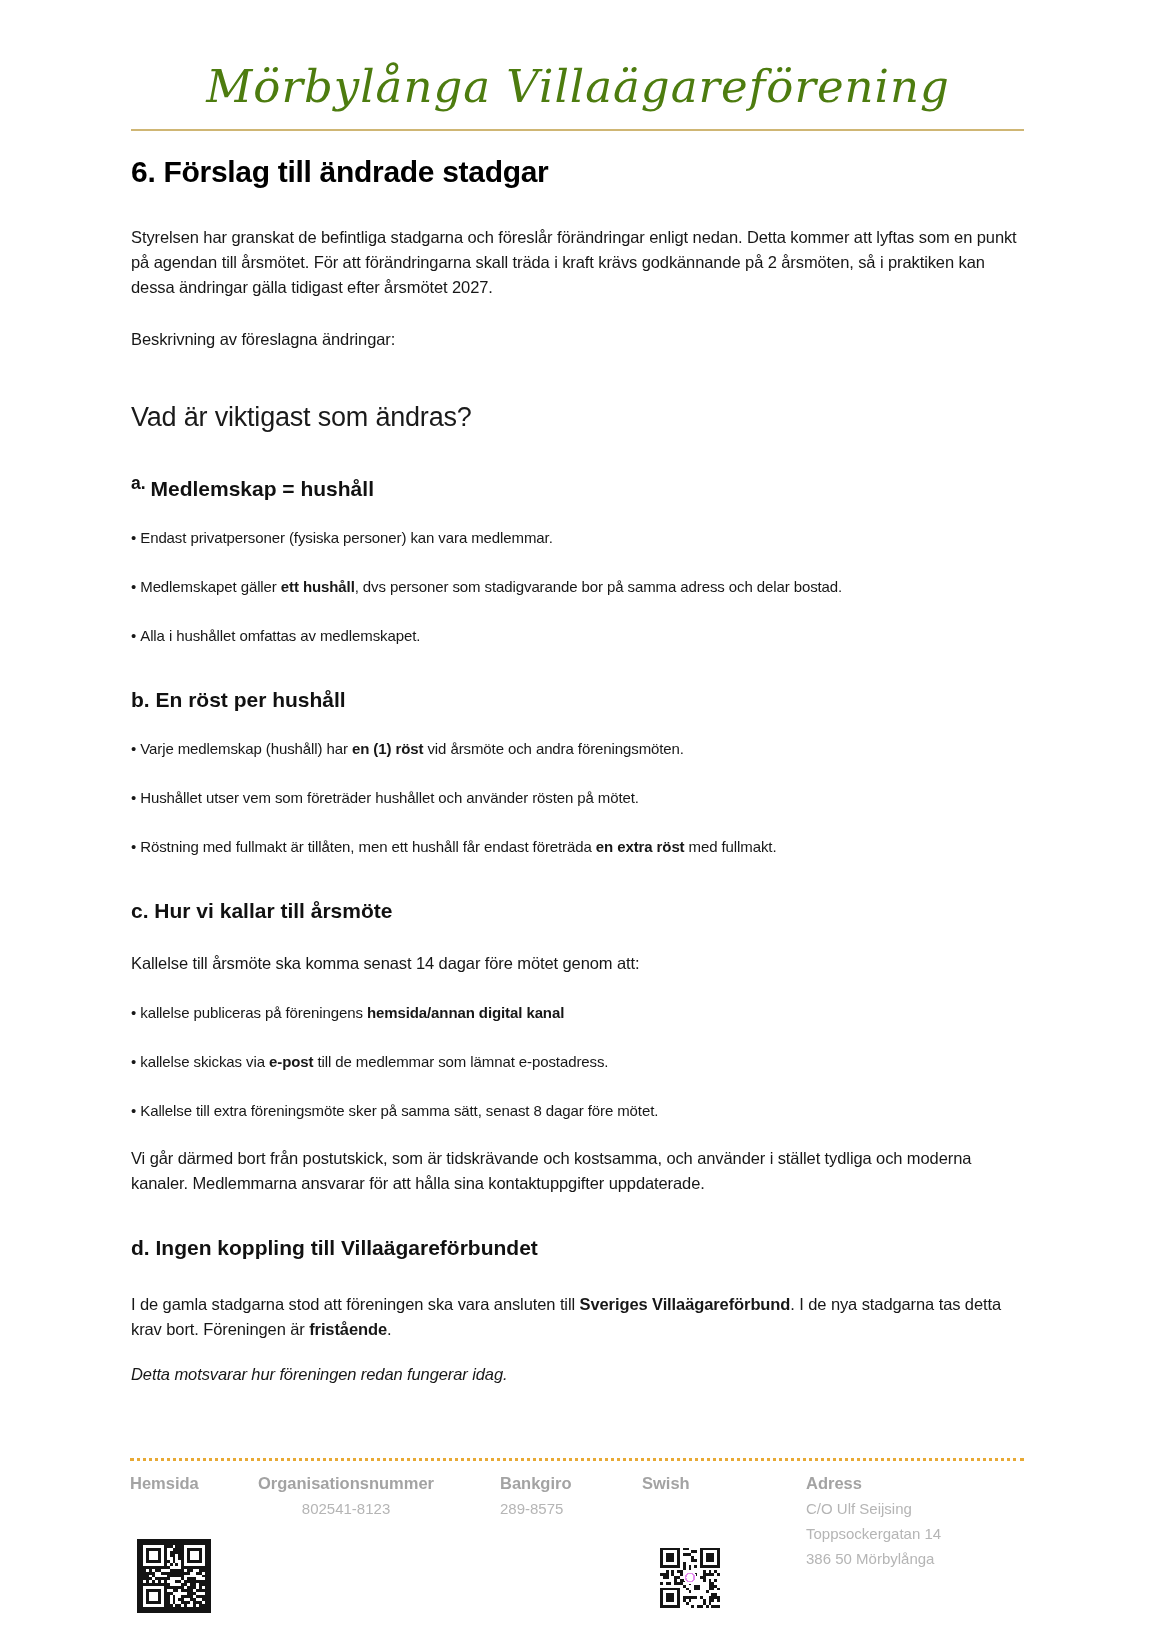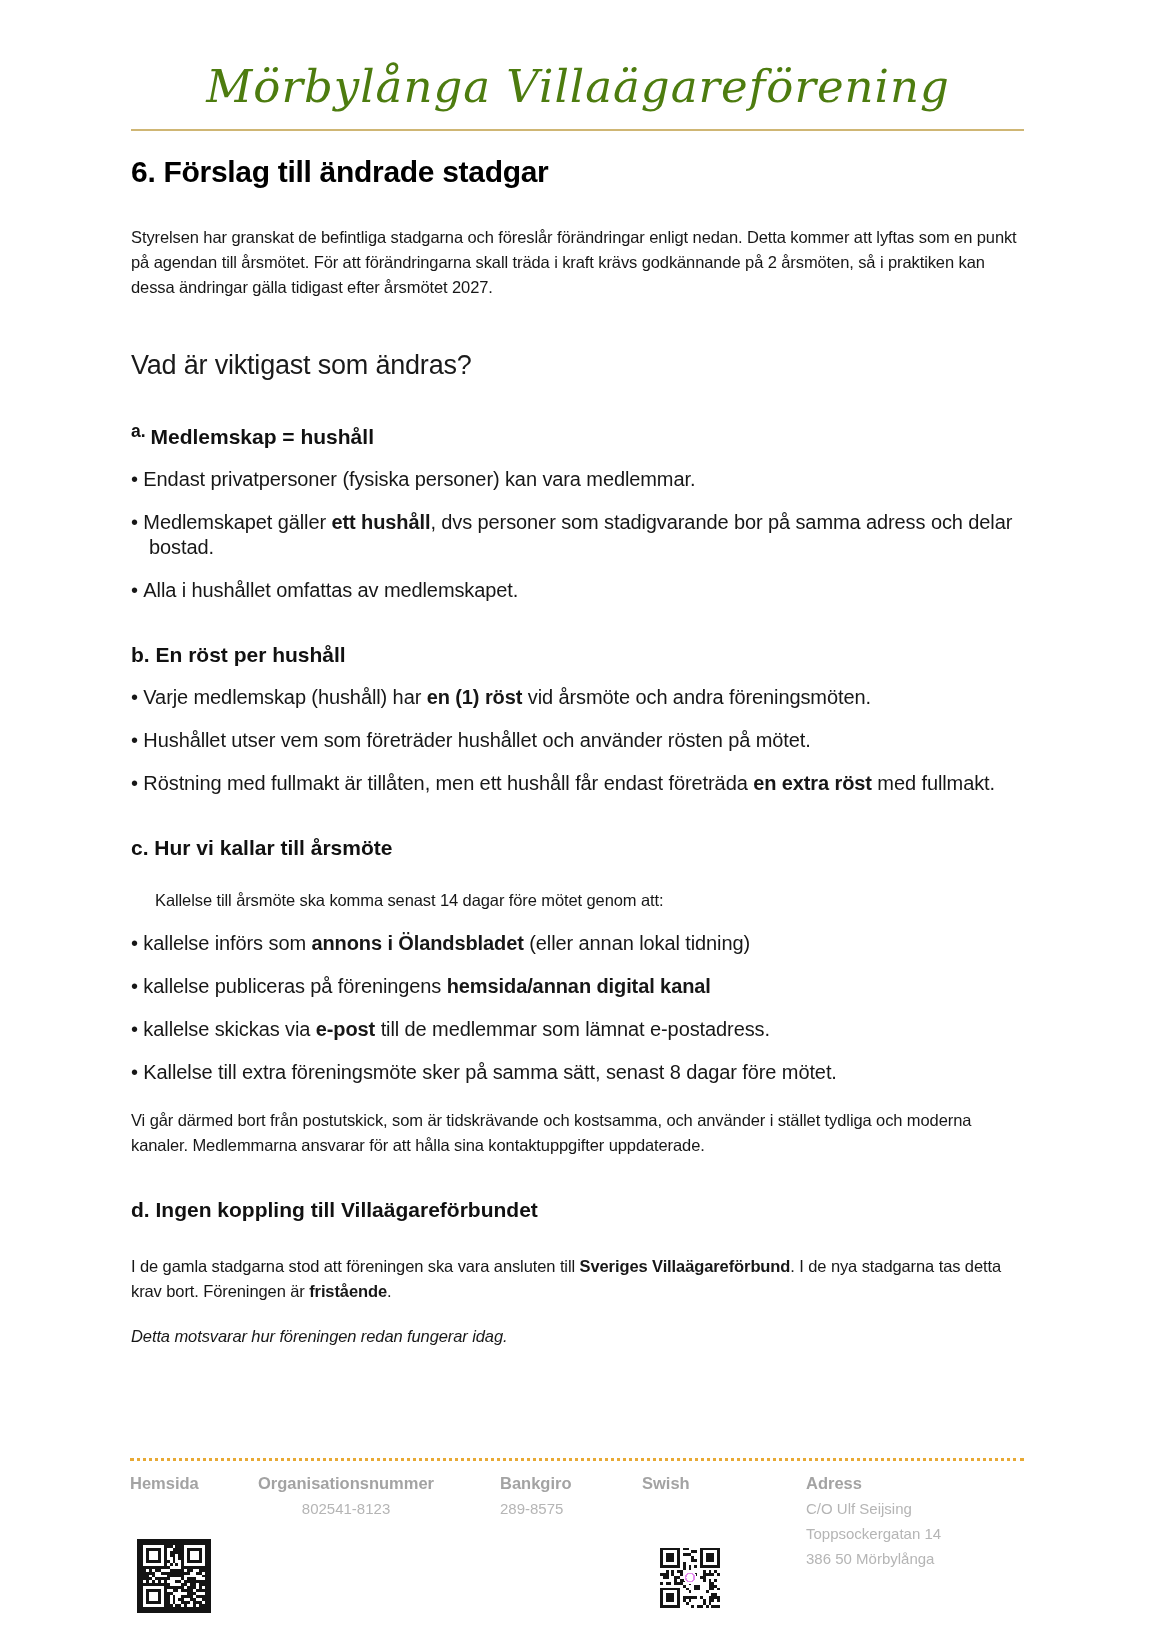--- a/index.html
+++ b/index.html
@@ -29,25 +29,25 @@
     letter-spacing:-0.3px;
   }
   p{margin:0;font-size:16.5px;line-height:25px;letter-spacing:-0.1px;}
   .intro-p{margin-top:36px;}
   .note-p{margin-top:27px;}
   h2{margin:50px 0 8px;font-size:27px;font-weight:400;color:#1a1a1a;letter-spacing:-0.2px;}
   h3{margin:40px 0 0;font-size:21px;font-weight:bold;color:#111;}
   h3 .prefix-raised{font-size:17.5px;vertical-align:7px;}
   ul{list-style:none;margin:10px 0 0;padding:0;}
   li{
-    margin-top:18px;padding-left:18px;text-indent:-18px;
-    font-size:20px;line-height:25px;letter-spacing:-0.1px;
+    margin-top:24px;padding-left:18px;text-indent:-18px;
+    font-size:15px;line-height:25px;letter-spacing:-0.1px;
   }
   li::before{content:"•\00a0";}
-  .lead-p{margin-top:28px;margin-left:24px;}
+  .lead-p{margin-top:28px;}
   .after-p{margin-top:23px;}
   .sec-p{margin-top:32px;}
   .sec-p + .sec-p{margin-top:20px;font-style:italic;}
 
   
   .footer{position:absolute;left:130px;top:1458px;width:894px;}
   .dotted{height:0;border-top:3px dotted #e8a934;}
   .cols{position:relative;height:110px;margin-top:10px;}
   .fcol{position:absolute;top:0;}
   .flabel{font-weight:bold;font-size:16.5px;color:#a3a3a3;line-height:25px;}
@@ -64,40 +64,40 @@
   <header>
     <div class="logo">Mörbylånga Villaägareförening</div>
     <hr class="gold-rule">
   </header>
 
   <div class="content">
     <h1>6. Förslag till ändrade stadgar</h1>
 
     <p class="intro-p">Styrelsen har granskat de befintliga stadgarna och föreslår förändringar enligt nedan. Detta kommer att lyftas som en punkt på agendan till årsmötet. För att förändringarna skall träda i kraft krävs godkännande på 2 årsmöten, så i praktiken kan dessa ändringar gälla tidigast efter årsmötet 2027.</p>
 
+    <p class="note-p">Beskrivning av föreslagna ändringar:</p>
 
     <h2>Vad är viktigast som ändras?</h2>
 
     <div id="sections">
         <h3><span class="prefix-raised">a. </span><span>Medlemskap = hushåll</span></h3>
         <ul>
           <li><span>Endast privatpersoner (fysiska personer) kan vara medlemmar.</span></li>
           <li><span>Medlemskapet gäller </span><b>ett hushåll</b><span>, dvs personer som stadigvarande bor på samma adress och delar bostad.</span></li>
           <li><span>Alla i hushållet omfattas av medlemskapet.</span></li>
         </ul>
         <h3><span>b. </span><span>En röst per hushåll</span></h3>
         <ul>
           <li><span>Varje medlemskap (hushåll) har </span><b>en (1) röst</b><span> vid årsmöte och andra föreningsmöten.</span></li>
           <li><span>Hushållet utser vem som företräder hushållet och använder rösten på mötet.</span></li>
           <li><span>Röstning med fullmakt är tillåten, men ett hushåll får endast företräda </span><b>en extra röst</b><span> med fullmakt.</span></li>
         </ul>
         <h3><span>c. </span><span>Hur vi kallar till årsmöte</span></h3>
         <p class="lead-p">Kallelse till årsmöte ska komma senast 14 dagar före mötet genom att:</p>
         <ul>
-          <li><span>kallelse införs som </span><b>annons i Ölandsbladet</b><span> (eller annan lokal tidning)</span></li>
           <li><span>kallelse publiceras på föreningens </span><b>hemsida/annan digital kanal</b></li>
           <li><span>kallelse skickas via </span><b>e-post</b><span> till de medlemmar som lämnat e-postadress.</span></li>
           <li><span>Kallelse till extra föreningsmöte sker på samma sätt, senast 8 dagar före mötet.</span></li>
         </ul>
         <p class="after-p"><span>Vi går därmed bort från postutskick, som är tidskrävande och kostsamma, och använder i stället tydliga och moderna kanaler. Medlemmarna ansvarar för att hålla sina kontaktuppgifter uppdaterade.</span></p>
         <h3><span>d. </span><span>Ingen koppling till Villaägareförbundet</span></h3>
         <p class="sec-p"><span>I de gamla stadgarna stod att föreningen ska vara ansluten till </span><b>Sveriges Villaägareförbund</b><span>. I de nya stadgarna tas detta krav bort. Föreningen är </span><b>fristående</b><span>.</span></p>
         <p class="sec-p"><span>Detta motsvarar hur föreningen redan fungerar idag.</span></p>
       </div>
   </div>

